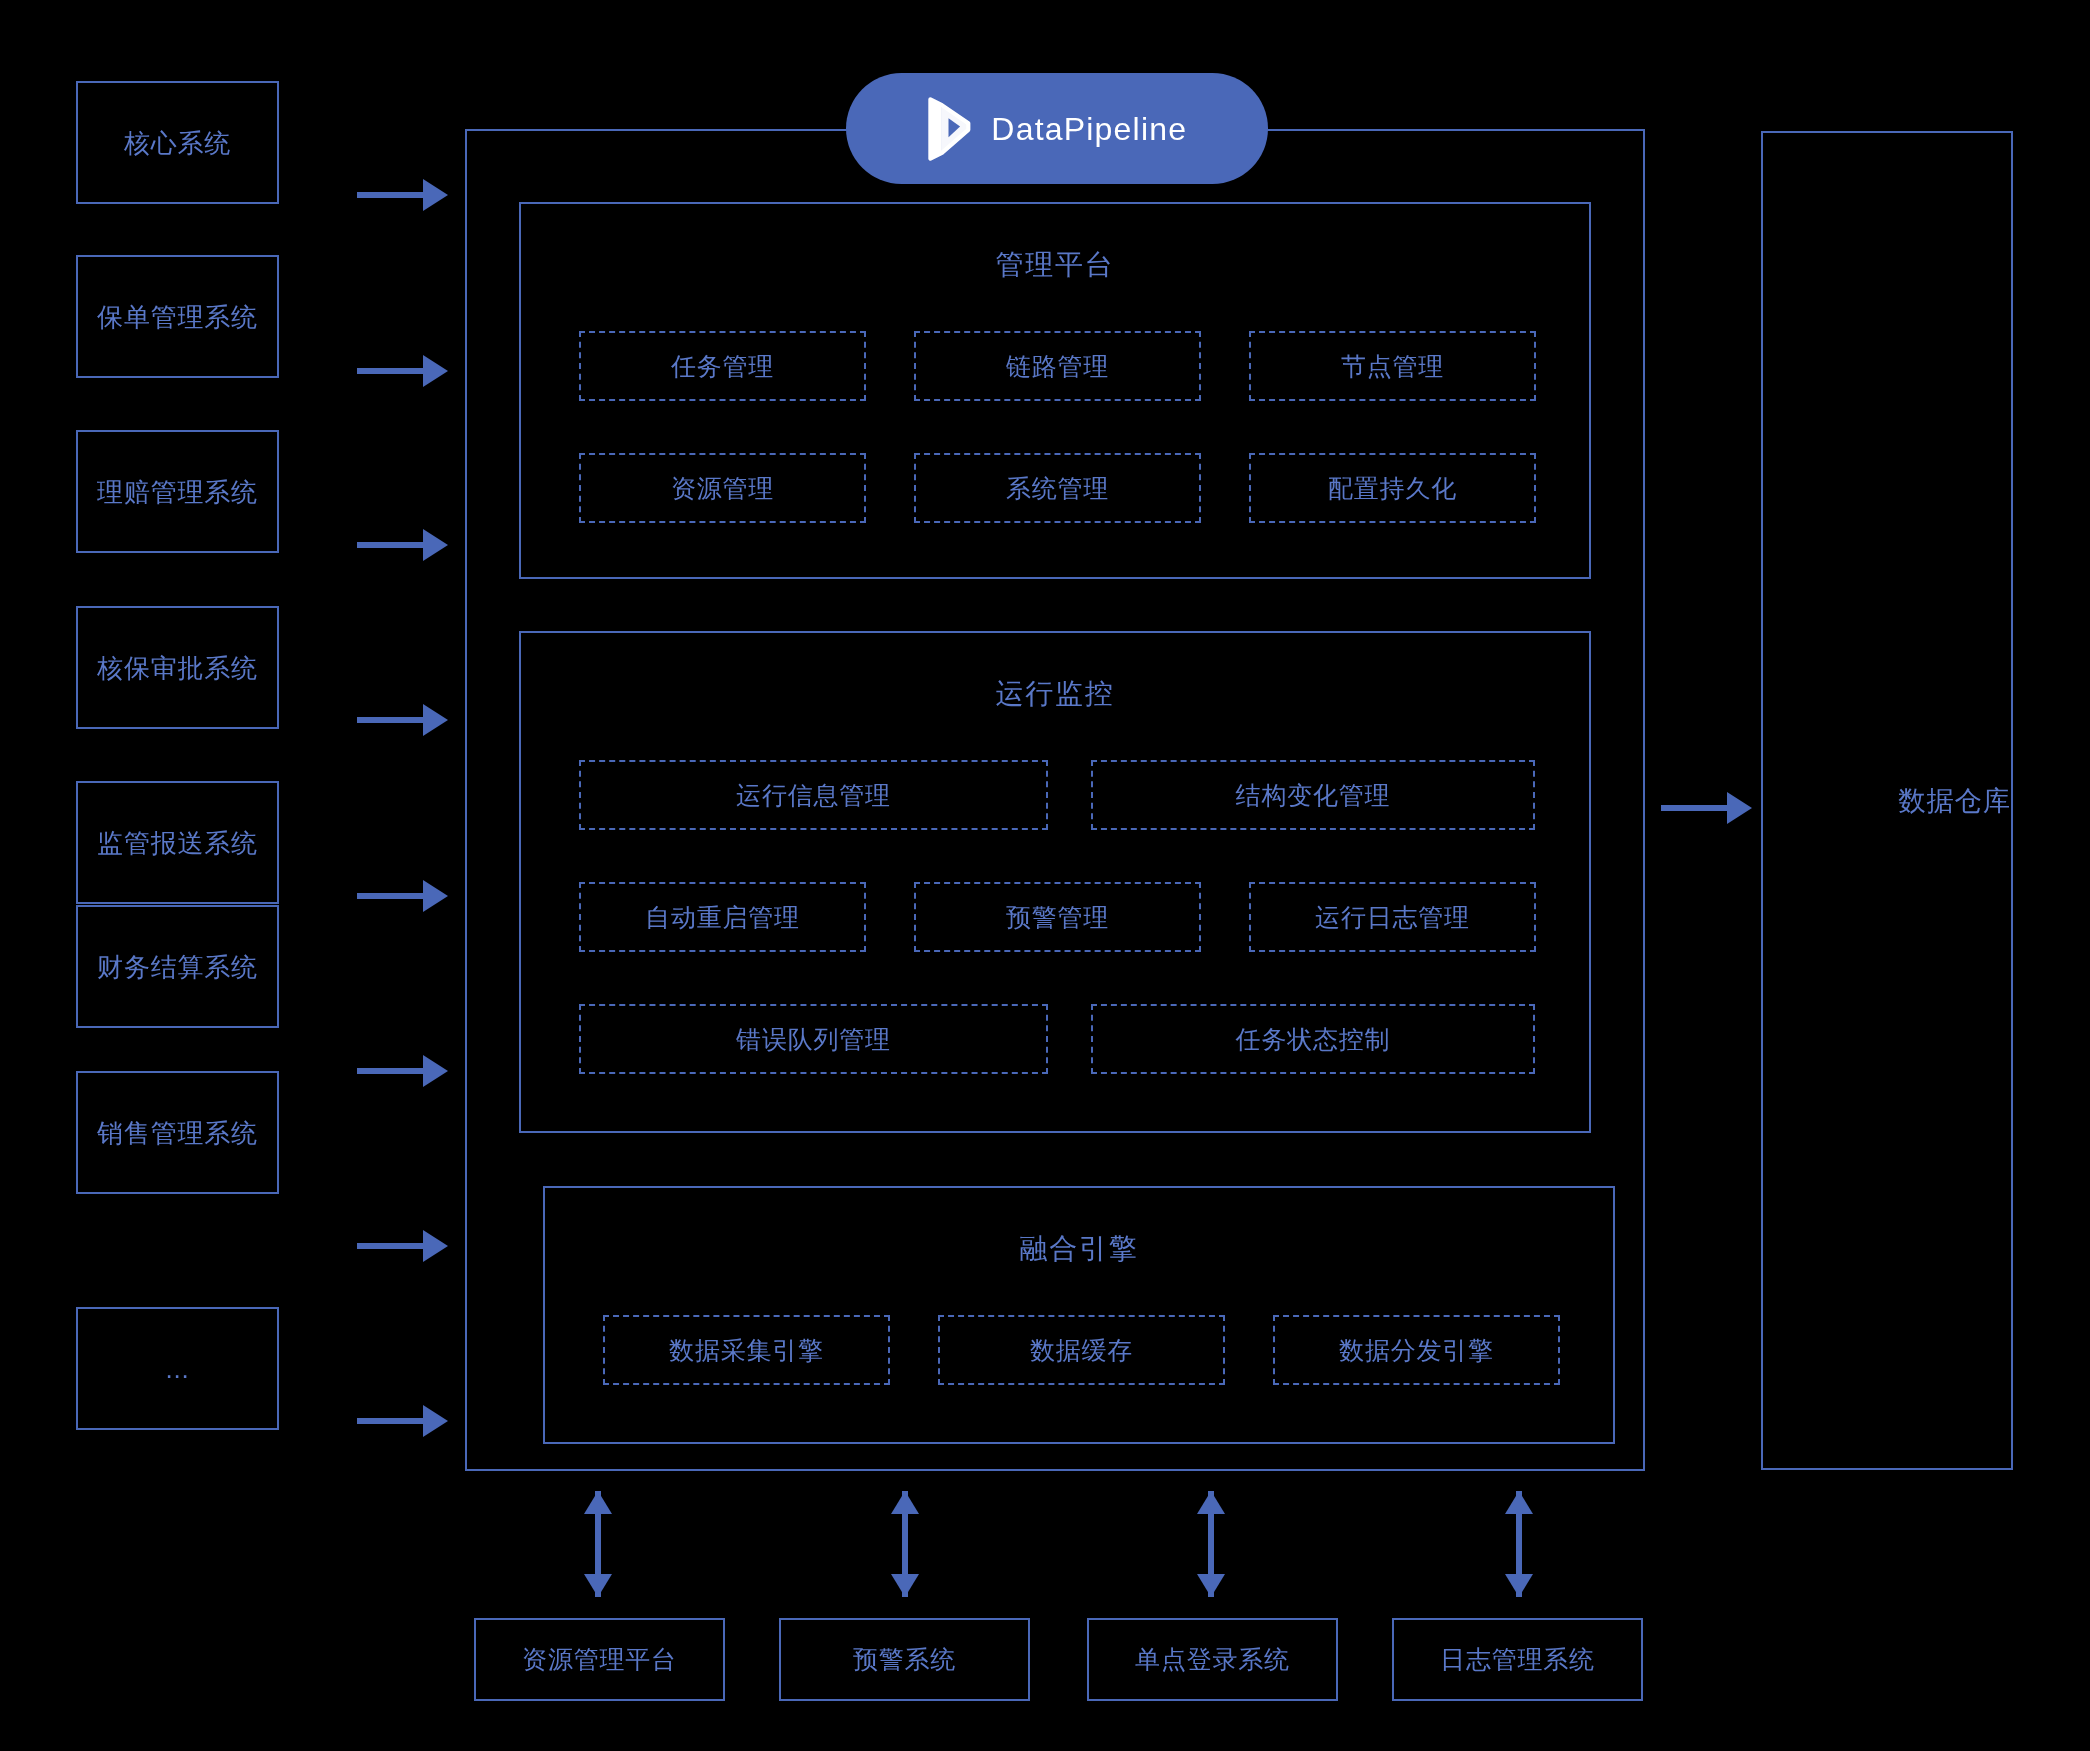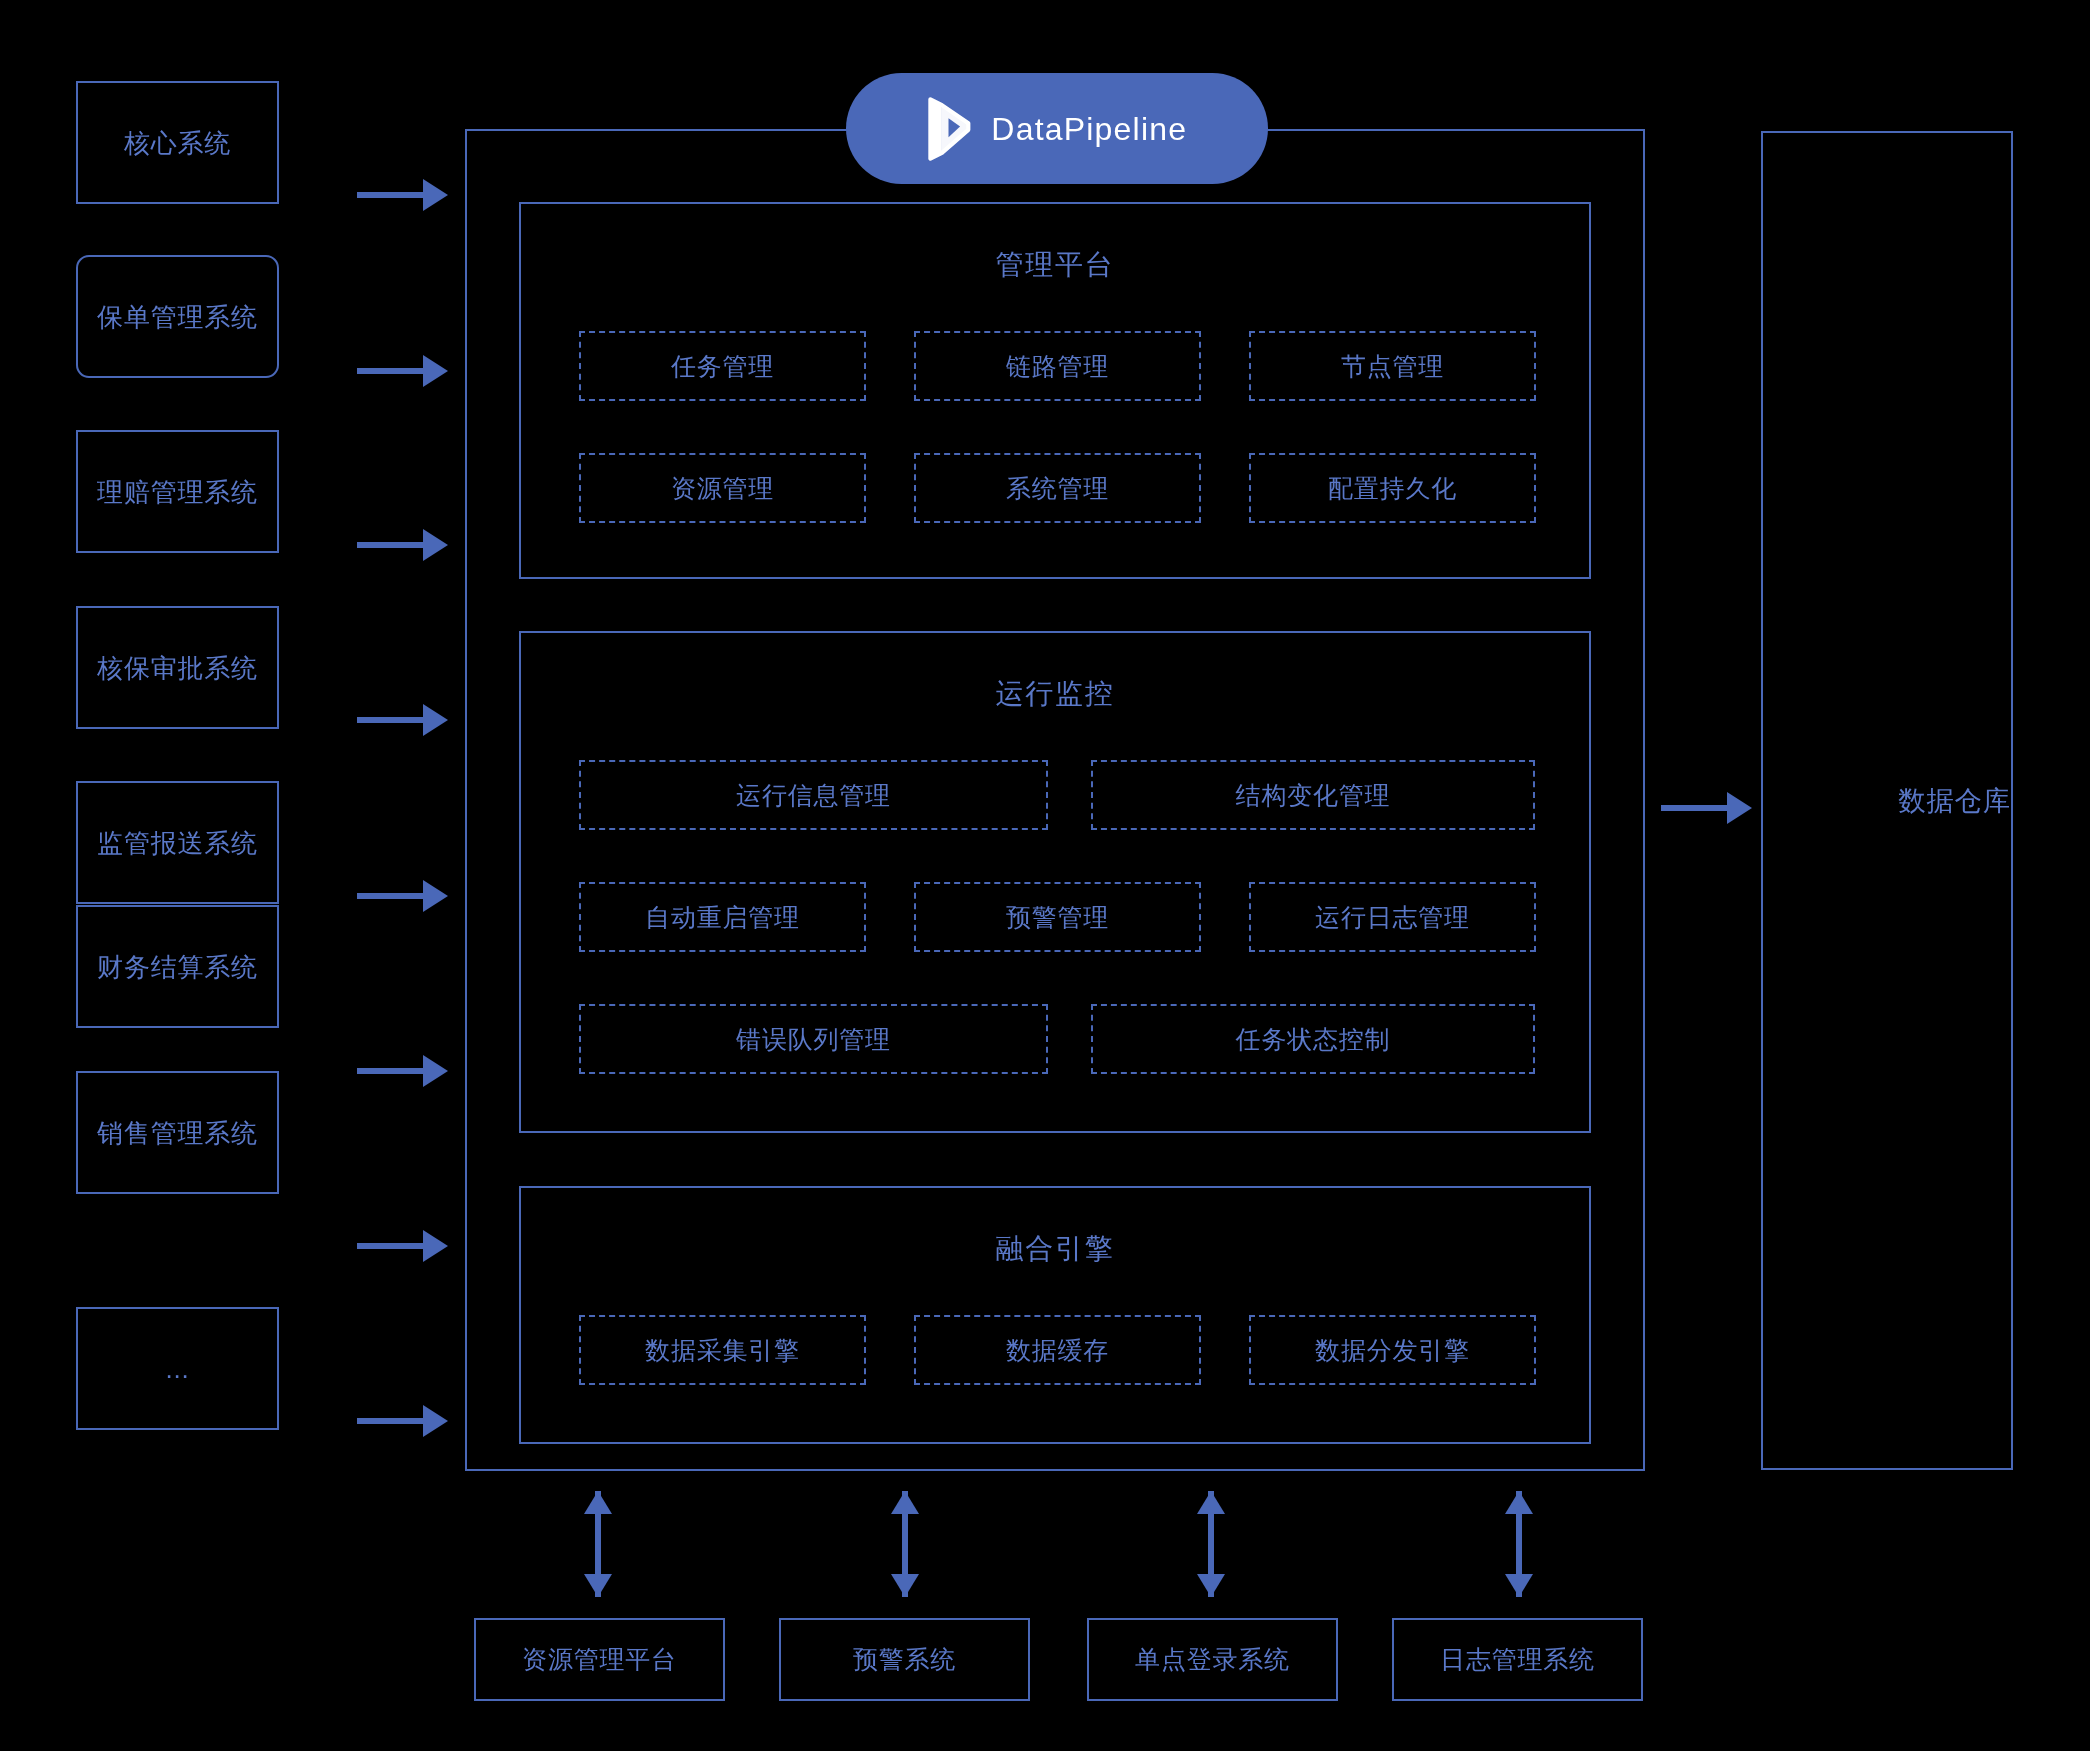--- a/index.html
+++ b/index.html
@@ -192,21 +192,21 @@
   .bottom-box .label { font-size: 25px; }
 </style>
 </head>
 <body>
 
 <div id="stage">
 
   <div class="box src-box" style="top:81px;">
       <span class="label">核心系统</span>
     </div>
-  <div class="box src-box" style="top:255px;border-radius:13px;">
+  <div class="box src-box" style="top:255px;">
       <span class="label">保单管理系统</span>
     </div>
   <div class="box src-box" style="top:430px;">
       <span class="label">理赔管理系统</span>
     </div>
   <div class="box src-box" style="top:606px;">
       <span class="label">核保审批系统</span>
     </div>
   <div class="box src-box" style="top:781px;">
       <span class="label">监管报送系统</span>
@@ -313,21 +313,21 @@
       </div>
 
     <div class="cell" style="left:58px;  top:371px; width:469px; height:70px;">
         <span class="label">错误队列管理</span>
       </div>
     <div class="cell" style="left:570px; top:371px; width:444px; height:70px;">
         <span class="label">任务状态控制</span>
       </div>
   </div>
 
-  <div class="section" style="top:1186px; height:258px;">
+  <div class="section" style="top:1186px; height:258px;margin-left:24px;">
     <div class="section-title">融合引擎</div>
 
     <div class="cell" style="left:58px;  top:127px; width:287px; height:70px;">
         <span class="label">数据采集引擎</span>
       </div>
     <div class="cell" style="left:393px; top:127px; width:287px; height:70px;">
         <span class="label">数据缓存</span>
       </div>
     <div class="cell" style="left:728px; top:127px; width:287px; height:70px;">
         <span class="label">数据分发引擎</span>

